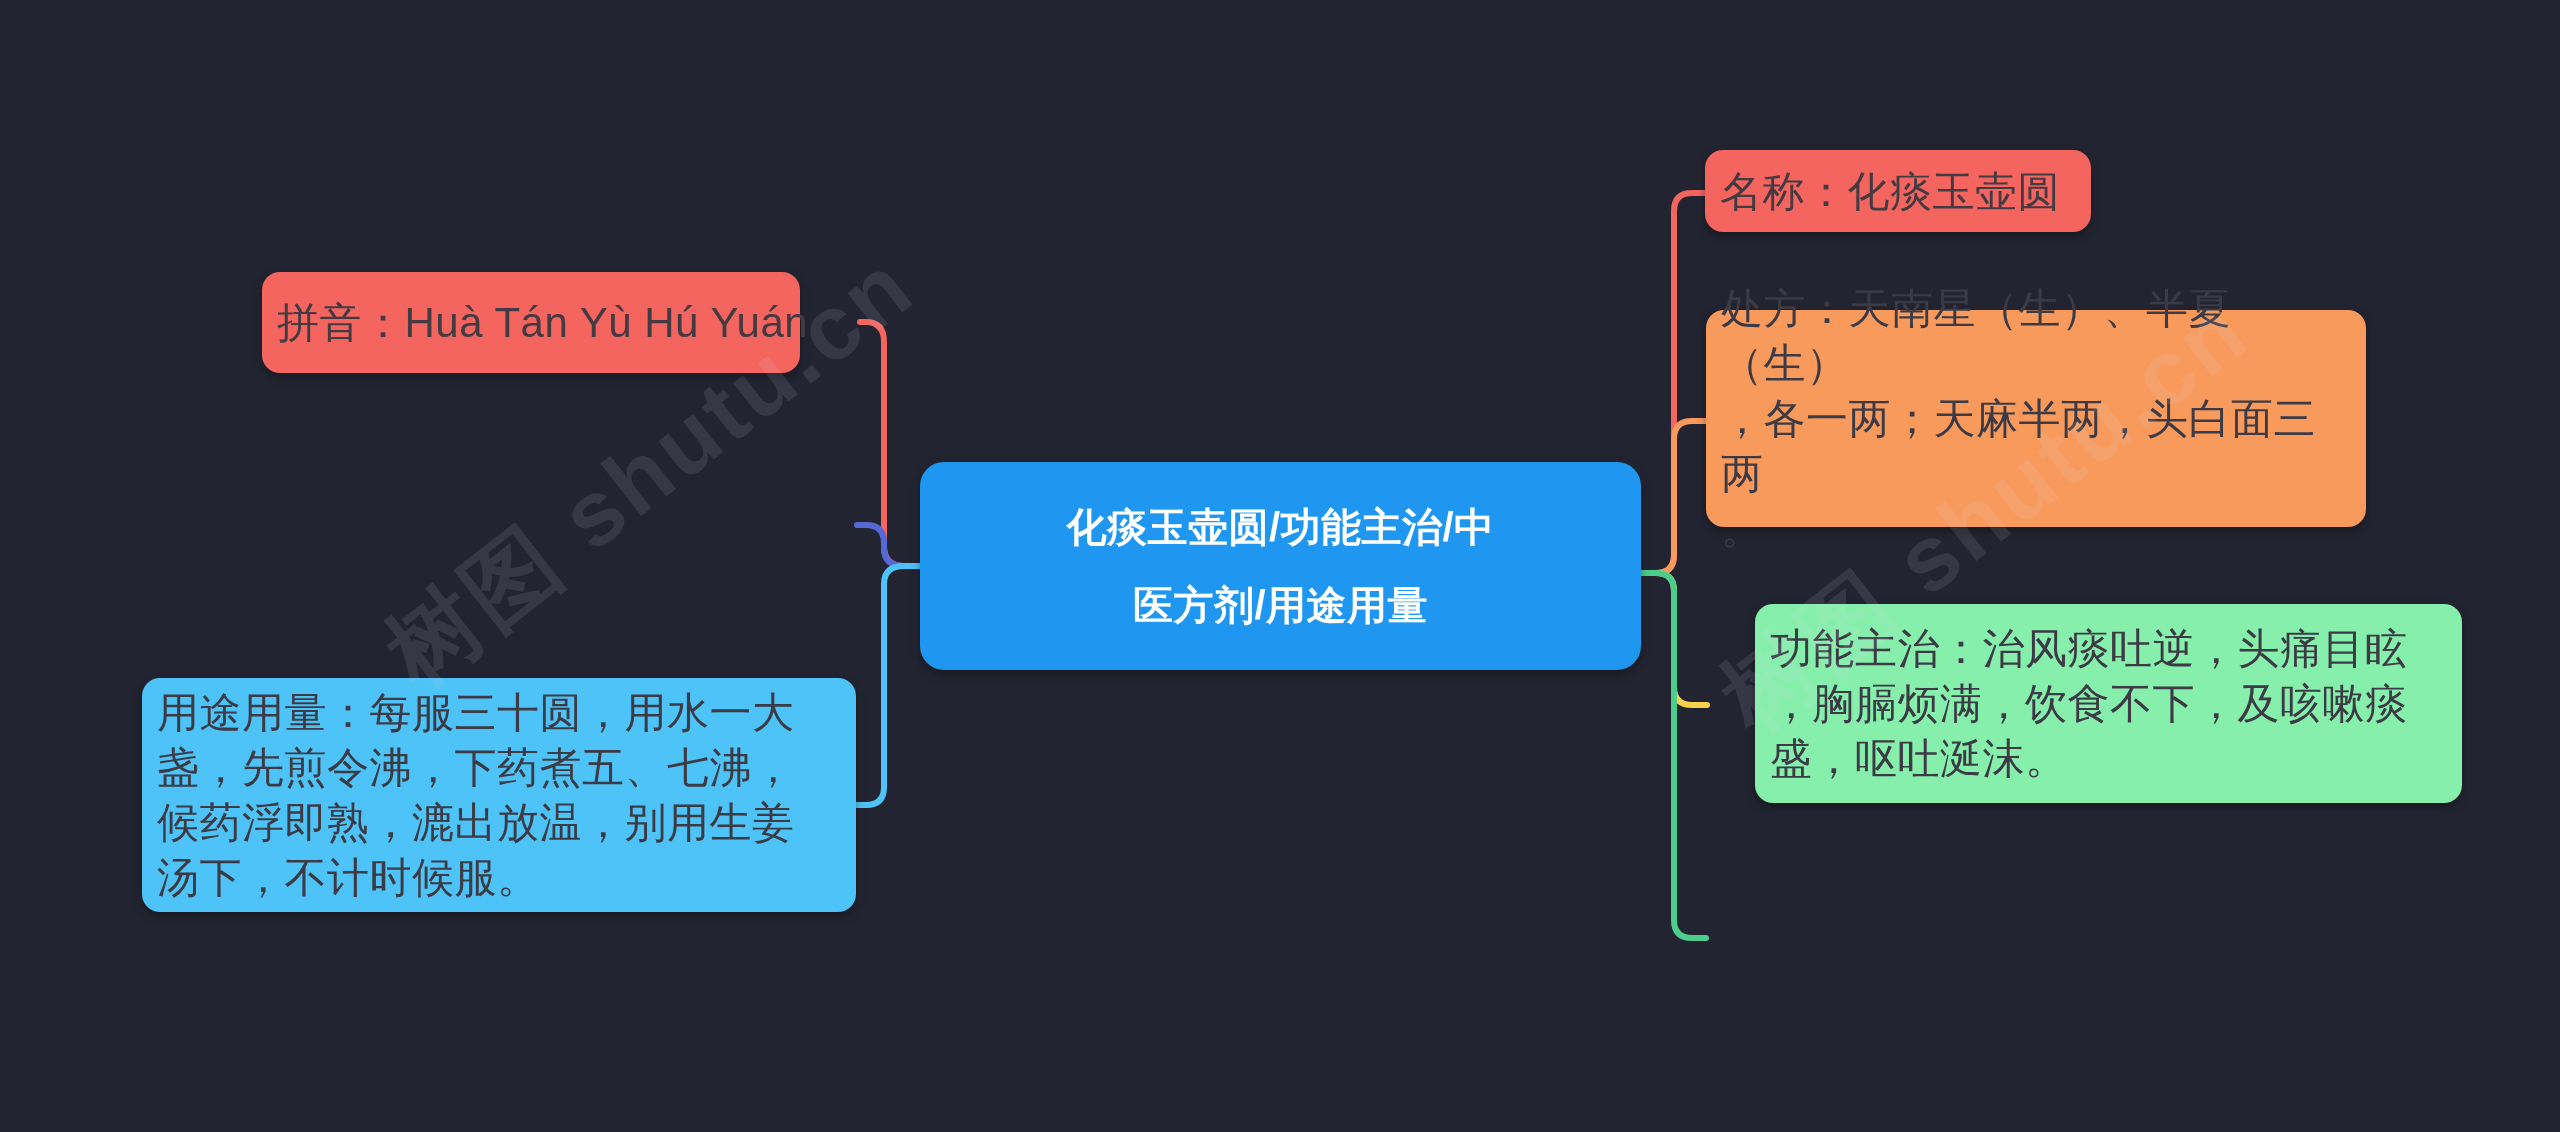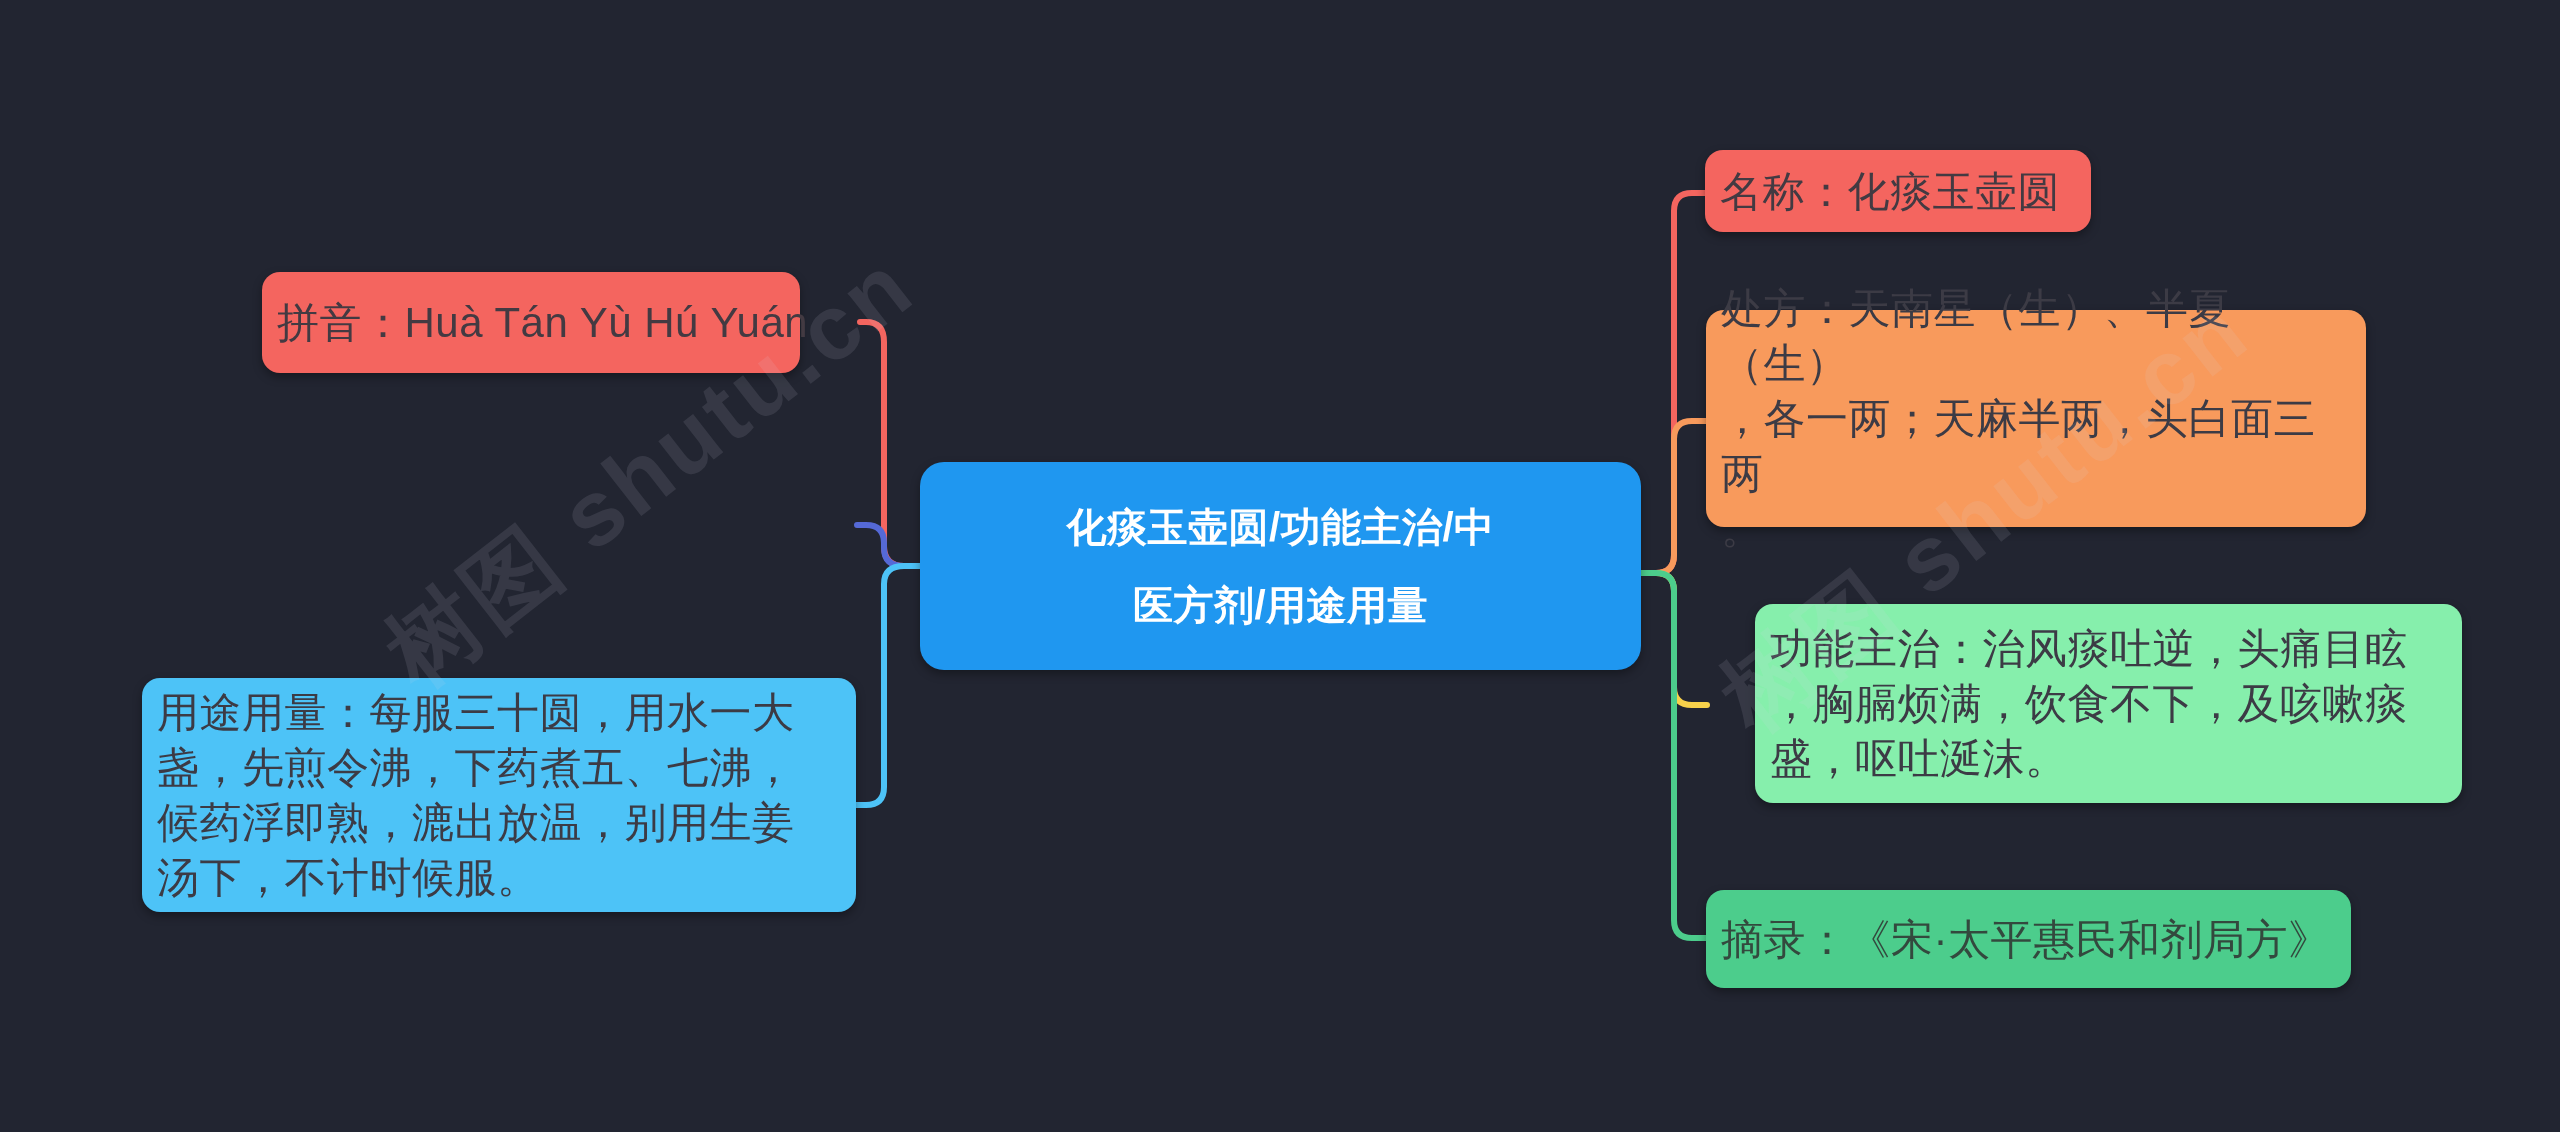--- a/index.html
+++ b/index.html
@@ -105,18 +105,17 @@
   <div id="node-name" class="node single" style="background-color: rgb(244, 101, 95); color: rgb(67, 58, 66);">名称：化痰玉壶圆</div>
 
   <div id="node-prescription" class="node" style="background-color: rgb(248, 154, 92); color: rgb(60, 59, 69);">处方：天南星（生）、半夏（生）
 ，各一两；天麻半两，头白面三两
 。</div>
 
   <div id="node-indications" class="node" style="background-color: #86efac; color: rgb(60, 59, 69); margin-left: 48px;">功能主治：治风痰吐逆，头痛目眩
 ，胸膈烦满，饮食不下，及咳嗽痰
 盛，呕吐涎沫。</div>
 
-  <div id="node-excerpt" class="node single" style="background-color: rgb(76, 205, 140); color: rgb(51, 73, 62);">摘录：《宋·太平惠民和剂局方》</div>
 
   <div id="watermark-left" class="watermark">树图 shutu.cn</div>
   <div id="watermark-right" class="watermark">树图 shutu.cn</div>
 
 </div>
 
 </body></html>

